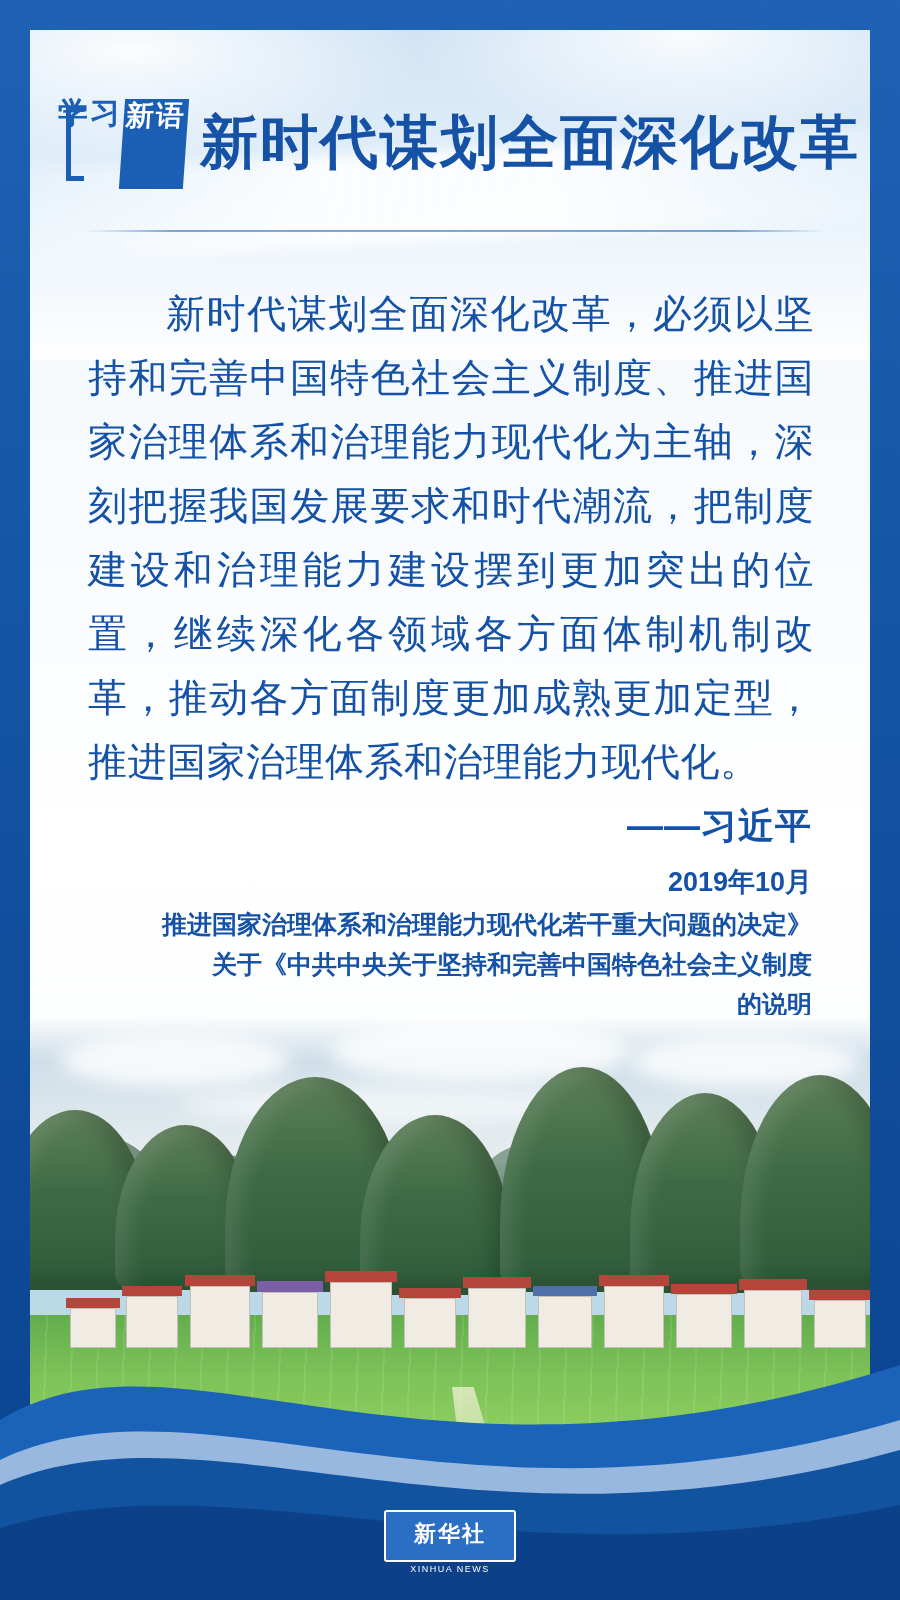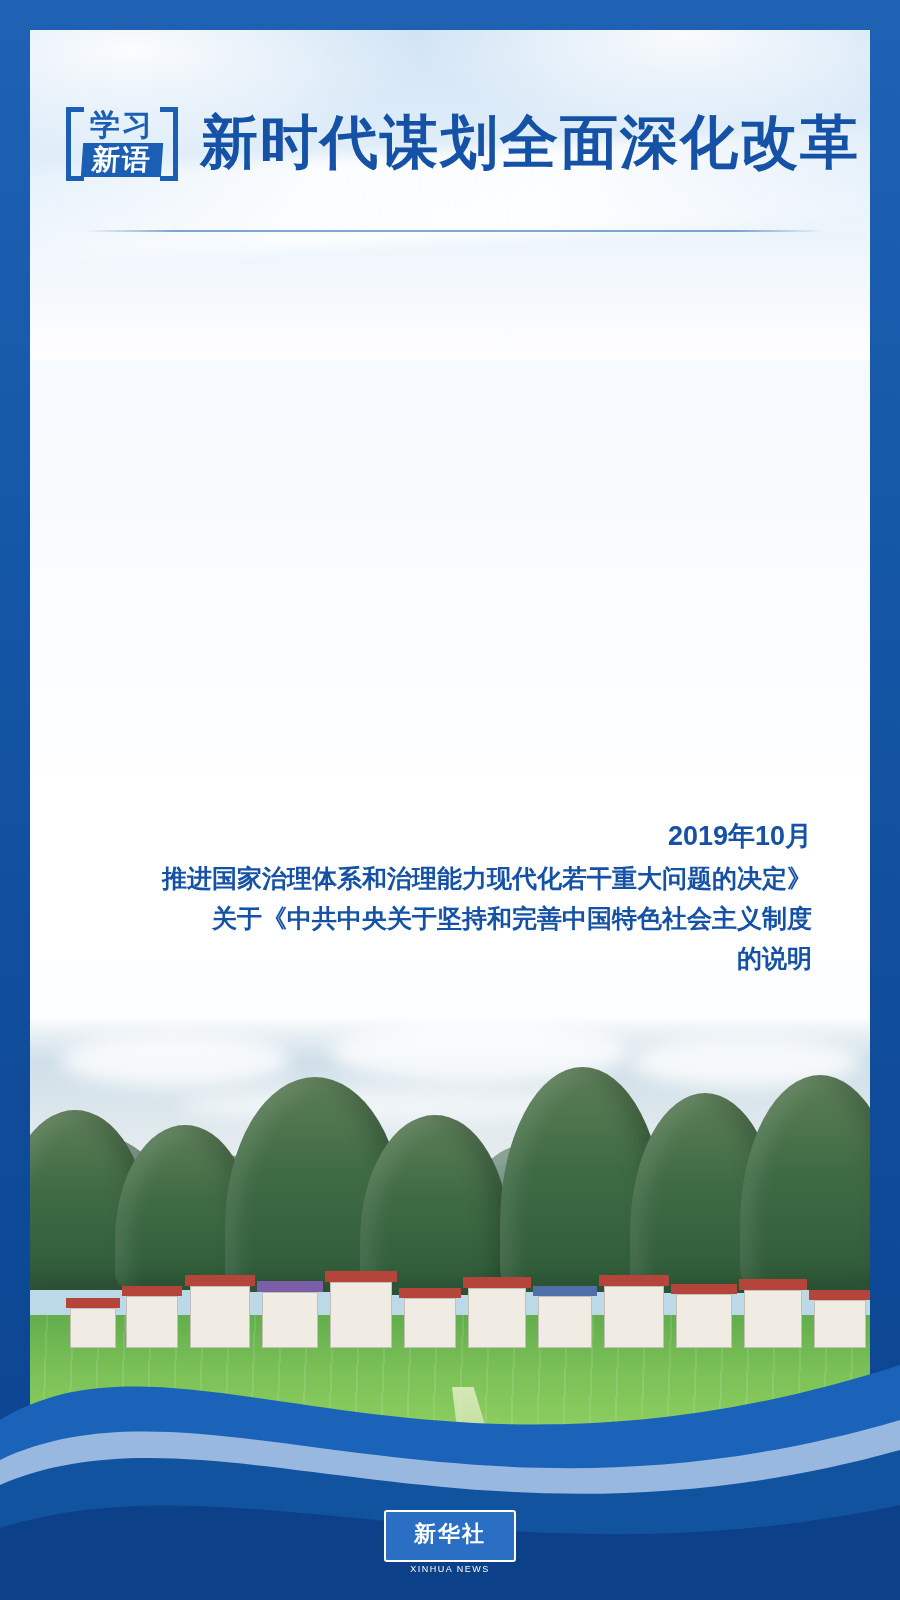--- a/index.html
+++ b/index.html
@@ -80,21 +80,20 @@
     border: 5px solid #1a5fb4;
   }
   .logo-badge .br-l { left: 0; border-right: none; }
   .logo-badge .br-r { right: 0; border-left: none; }
 
   .logo-text {
     position: absolute;
     left: 16px; top: 0;
     width: 80px; height: 92px;
     display: flex;
-    flex-direction: column;
     justify-content: center;
   }
   .logo-line {
     font-family: "DejaVu Serif", "Liberation Serif", serif;
     font-weight: bold;
     font-size: 30px;
     line-height: 32px;
     letter-spacing: 2px;
     color: #1a5fb4;
     text-align: center;
@@ -153,21 +152,21 @@
   }
   .attrib .author {
     font-size: 36px;
     font-weight: bold;
     letter-spacing: 1px;
     line-height: 52px;
   }
   .attrib .date {
     font-size: 27px;
     line-height: 44px;
-    margin-top: 14px;
+    margin-top: 8px;
     font-weight: bold;
   }
   .attrib .source {
     font-size: 25px;
     line-height: 40px;
     font-weight: bold;
   }
 
   
   .photo {
@@ -307,22 +306,24 @@
         <div class="logo-text">
           <div class="logo-line">学习</div>
           <div class="logo-line second">新语</div>
         </div>
       </div>
       <div class="title">新时代谋划全面深化改革</div>
     </div>
 
     <div class="title-rule"></div>
 
+    <div class="quote">新时代谋划全面深化改革，必须以坚持和完善中国特色社会主义制度、推进国家治理体系和治理能力现代化为主轴，深刻把握我国发展要求和时代潮流，把制度建设和治理能力建设摆到更加突出的位置，继续深化各领域各方面体制机制改革，推动各方面制度更加成熟更加定型，推进国家治理体系和治理能力现代化。</div>
 
     <div class="attrib">
+      <div class="author">——习近平</div>
       <div class="date">2019年10月</div>
       <div class="source">推进国家治理体系和治理能力现代化若干重大问题的决定》</div>
       <div class="source">关于《中共中央关于坚持和完善中国特色社会主义制度</div>
       <div class="source">的说明</div>
     </div>
 
     <div class="photo">
       <div class="photo-sky"></div>
       <div class="cloud c1"></div>
       <div class="cloud c2"></div>

